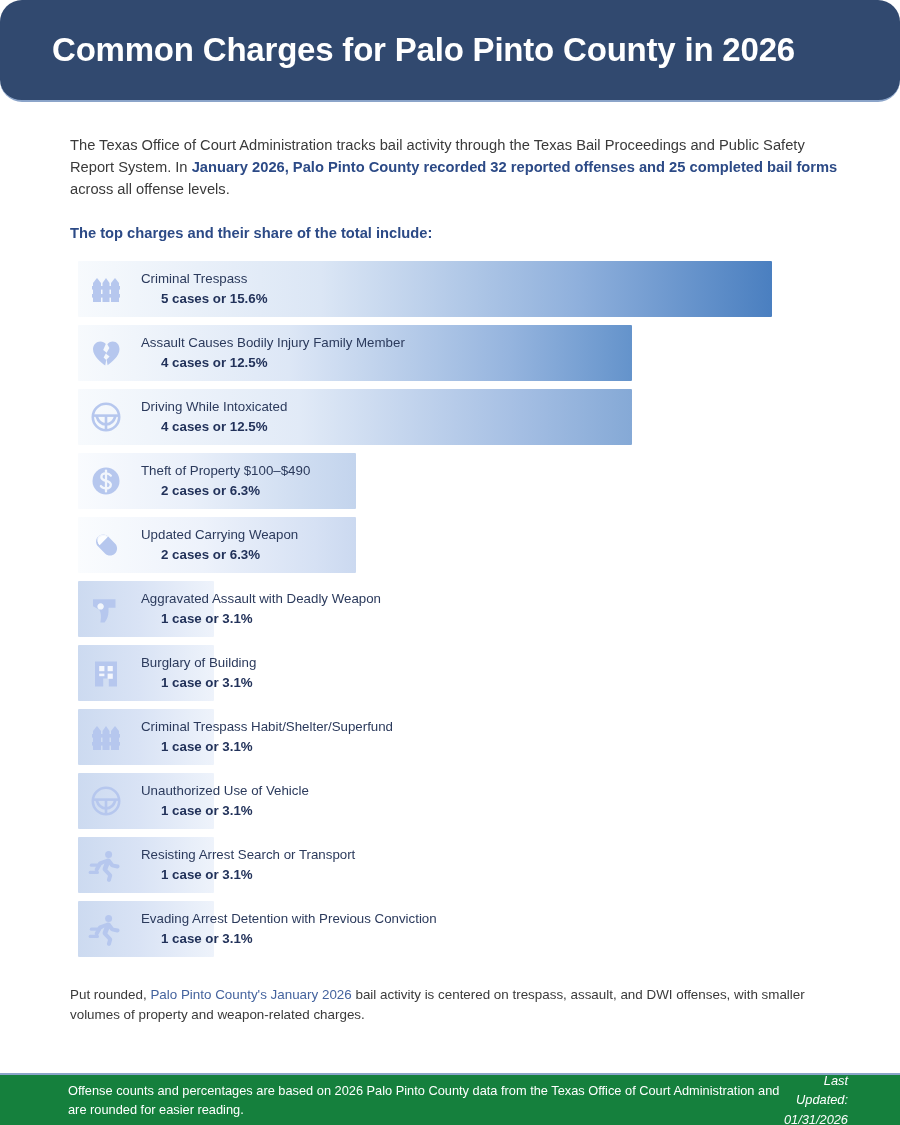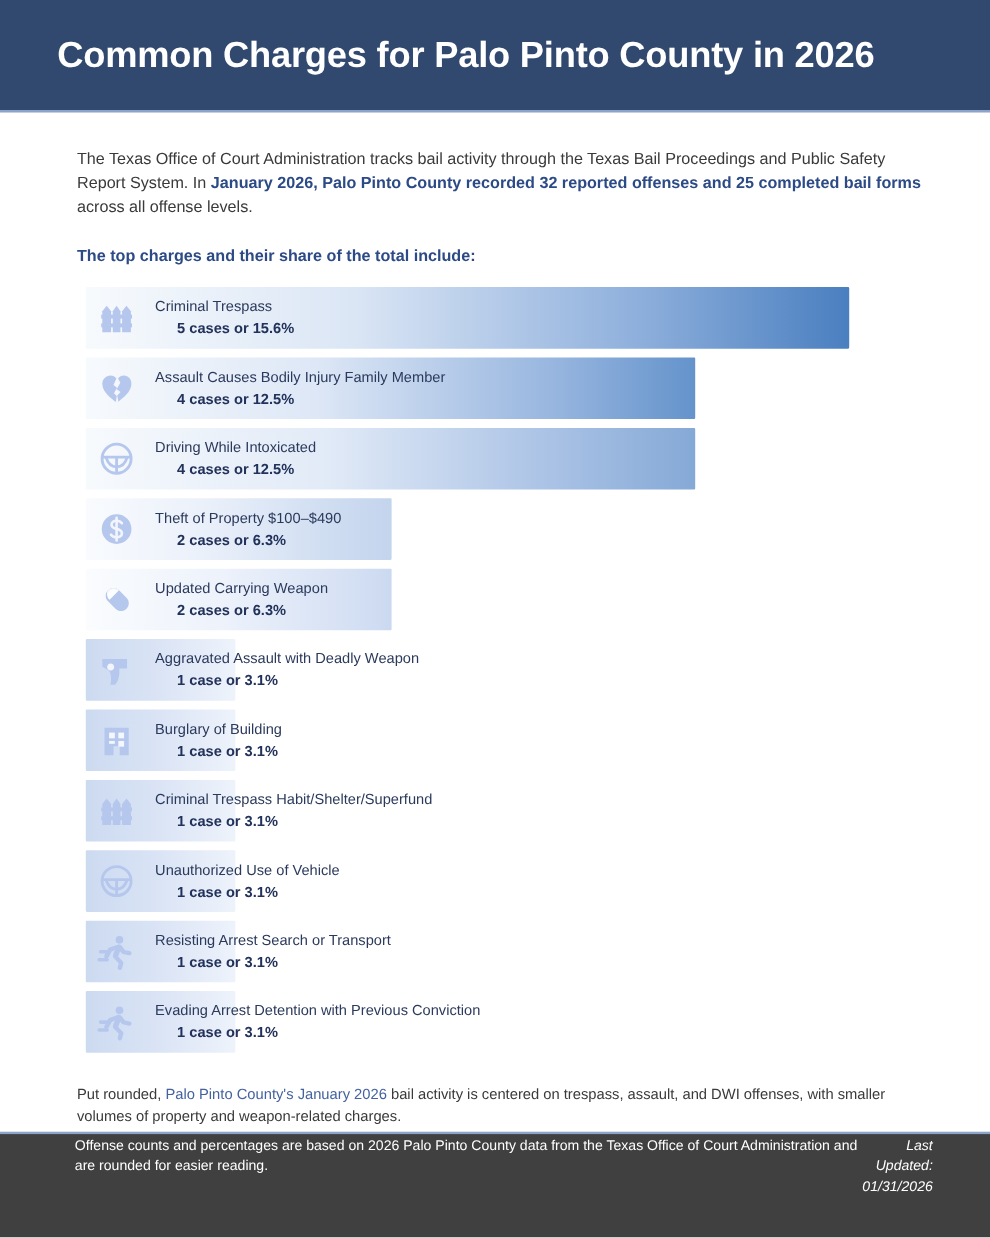--- a/index.html
+++ b/index.html
@@ -18,20 +18,21 @@
 
   
   .header-bar {
     height: 102px;
     background: #31496f;
     border-bottom: 2px solid #8ba4c9;
     display: flex;
     align-items: center;
     box-sizing: border-box;
     padding: 0 0 0 52px;
+    border-radius: 22px;
   }
   .header-title {
     color: #ffffff;
     font-size: 33px;
     font-weight: bold;
     letter-spacing: -0.2px;
     line-height: 1.1;
     font-family: "Liberation Sans", sans-serif;
   }
 
@@ -123,25 +124,25 @@
     color: #44639e;
     text-align: center;
   }
 
   
   .footer-bar {
     position: absolute;
     left: 0;
     right: 0;
     bottom: 0;
-    height: 96px;
-    background: #404040;
+    height: 52px;
+    background: #15803d;
     border-top: 2px solid #8ba4c9;
     display: flex;
-    align-items: flex-start;
+    align-items: center;
     justify-content: space-between;
     box-sizing: border-box;
     padding: 0 52px 0 68px;
   }
   .footer-note {
     color: #ffffff;
     font-size: 12.8px;
     line-height: 1.5;
   }
   .footer-updated {

